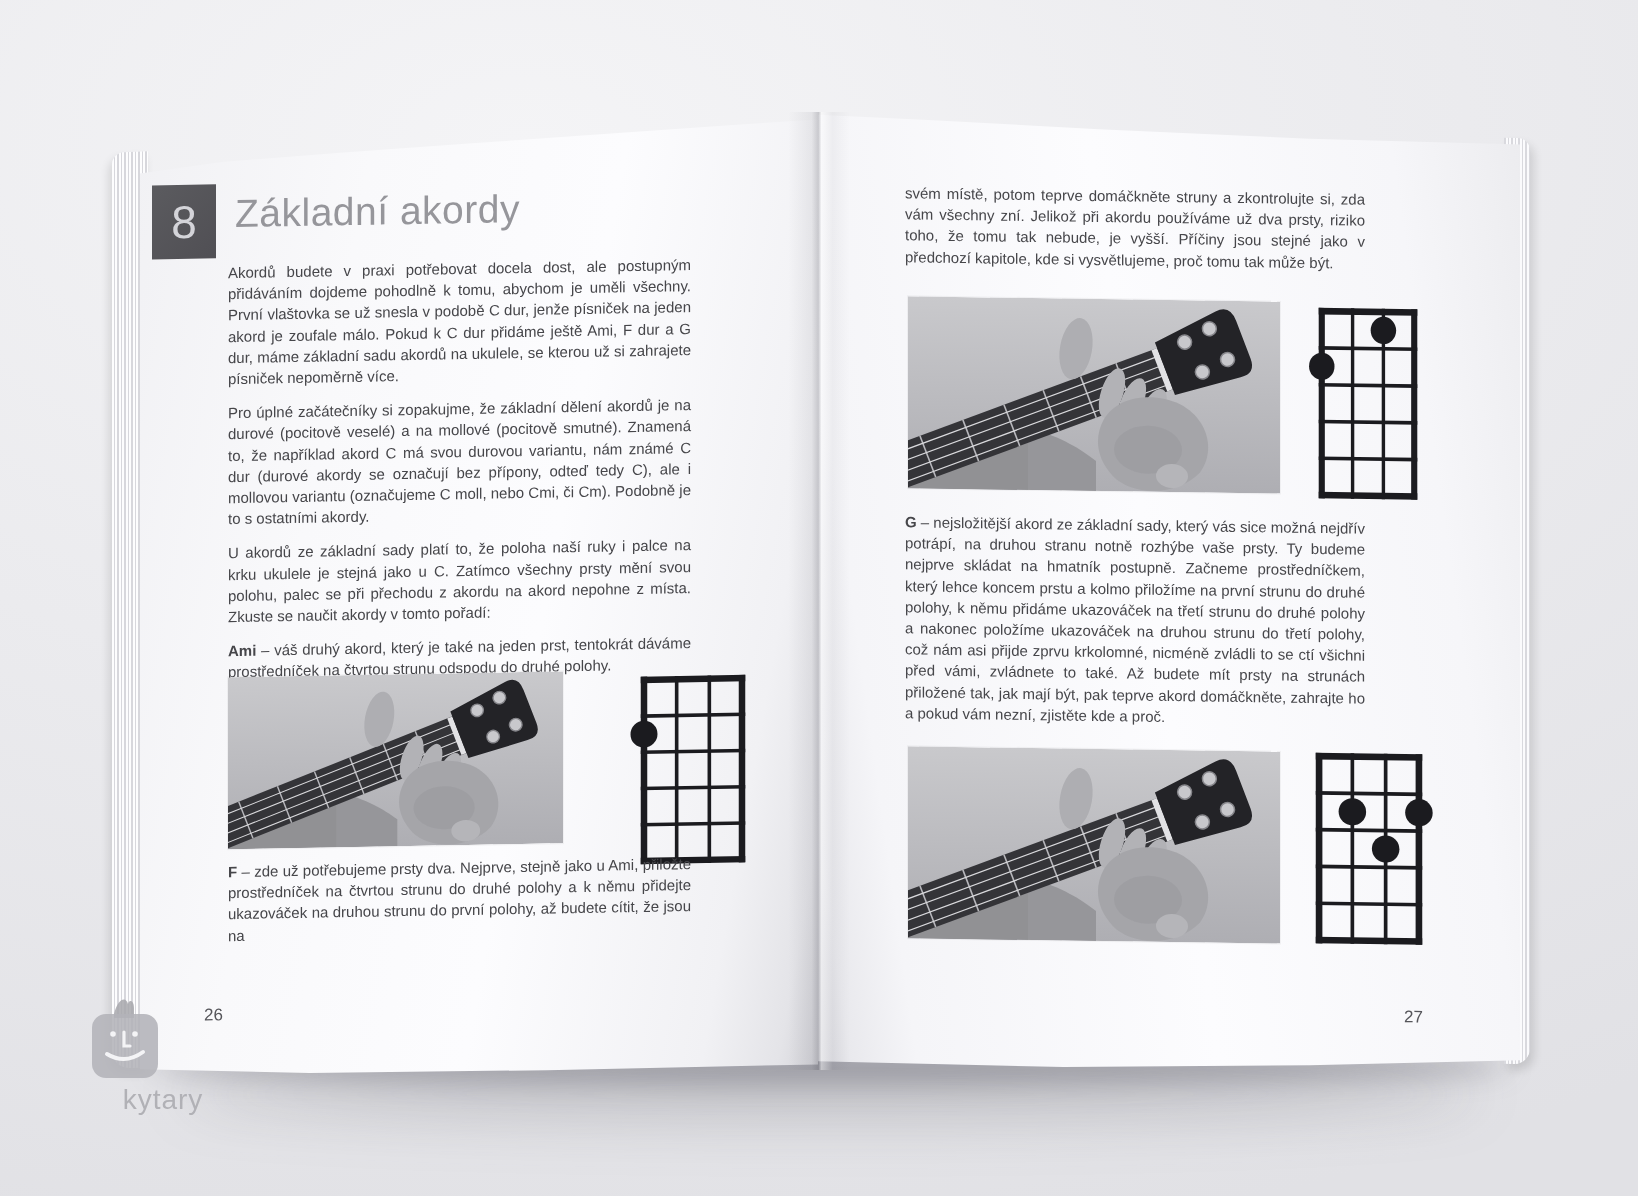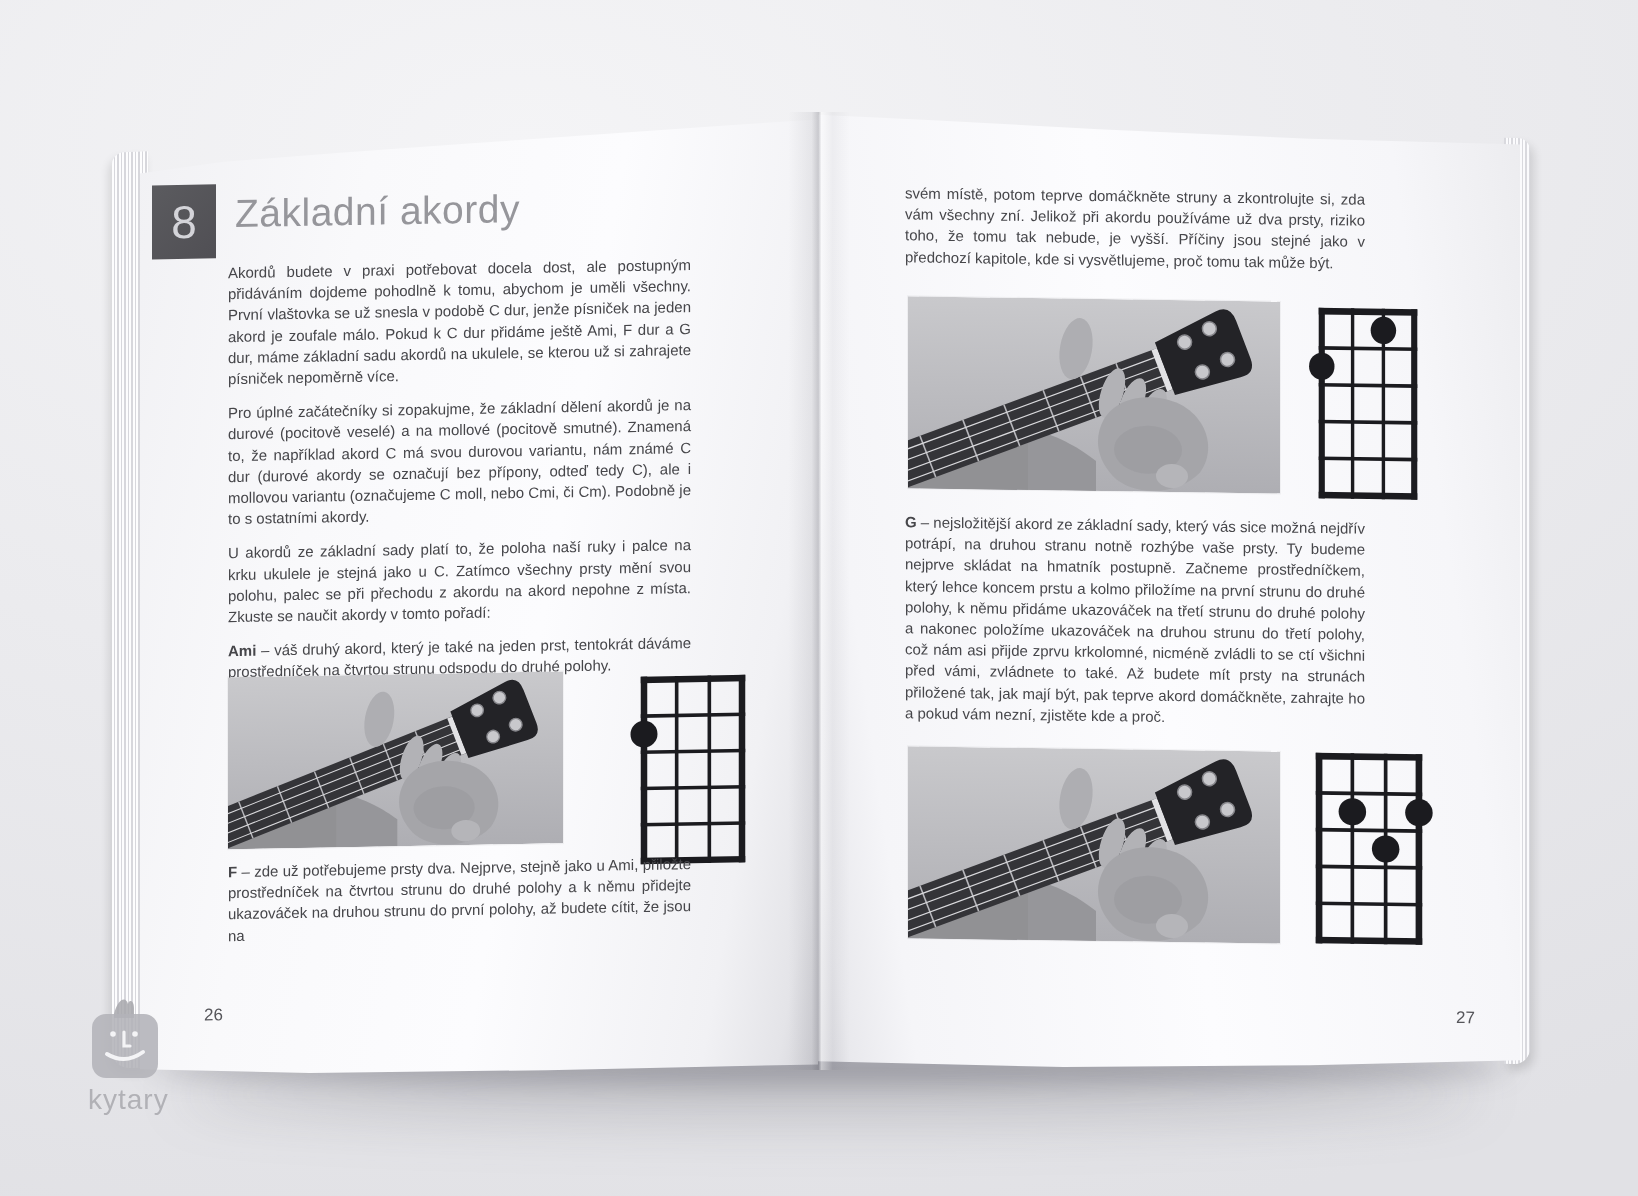--- a/index.html
+++ b/index.html
@@ -51,27 +51,27 @@
     text-align:justify;}
   .bodycol p{margin:0 0 13px;}
   .col-left-flow{left:116px;top:150px;width:463px;}
   .para-f{left:116px;top:749px;width:463px;text-align-last:justify;}
   .col-right-1{left:87px;top:78px;width:460px;}
   .col-right-2{left:87px;top:407px;width:460px;}
   .chord-lead{font-weight:bold;}
 
   .pagenum{position:absolute;font-size:17px;color:#55555a;}
   .pagenum-left{left:92px;top:893px;}
-  .pagenum-right{left:638px;top:896px;}
+  .pagenum-right{left:586px;top:896px;}
 
   .photo{position:absolute;box-shadow:0 0 0 1px rgba(0,0,0,.04);}
   .chord-diagram{position:absolute;overflow:visible;}
 
   
-  .watermark{position:absolute;left:88px;top:1012px;width:150px;}
+  .watermark{position:absolute;left:88px;top:1012px;width:150px;text-align:center;}
   .wm-badge{width:66px;height:66px;margin-left:4px;}
   .wm-badge svg{overflow:visible;}
   .wm-text{margin-top:6px;font-size:28px;color:#b1b1b6;letter-spacing:1px;}
 </style>
 </head>
 <body>
 
 <div id="scene">
 
   <svg width="0" height="0" style="position:absolute" aria-hidden="true">

